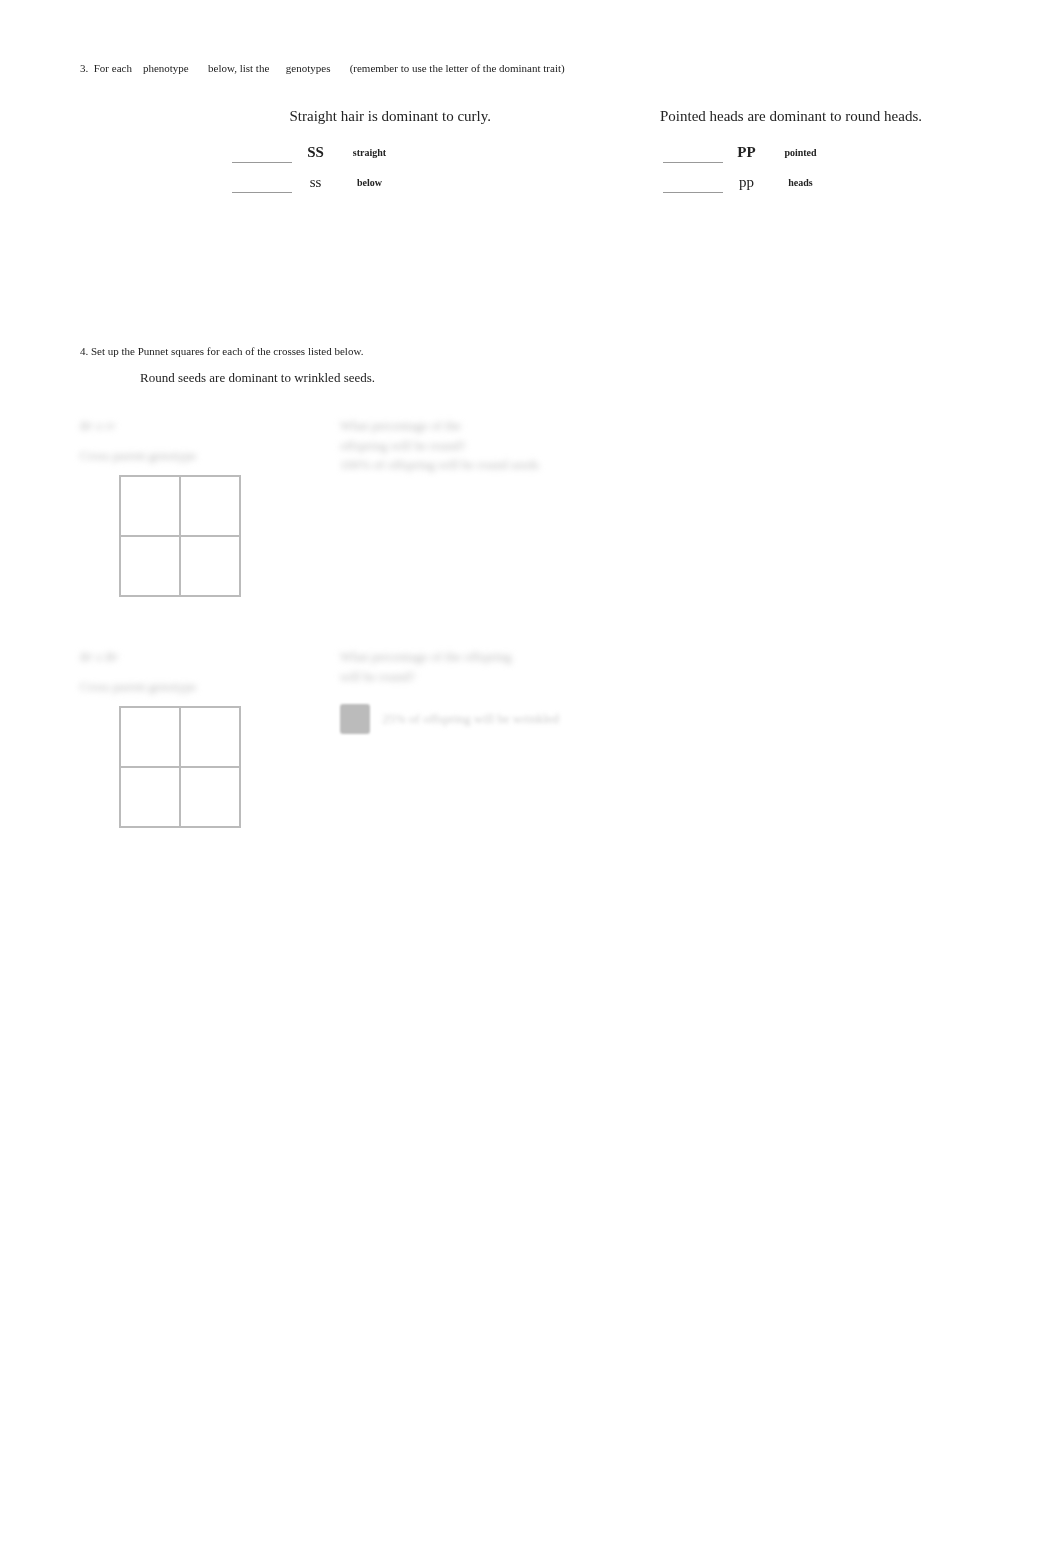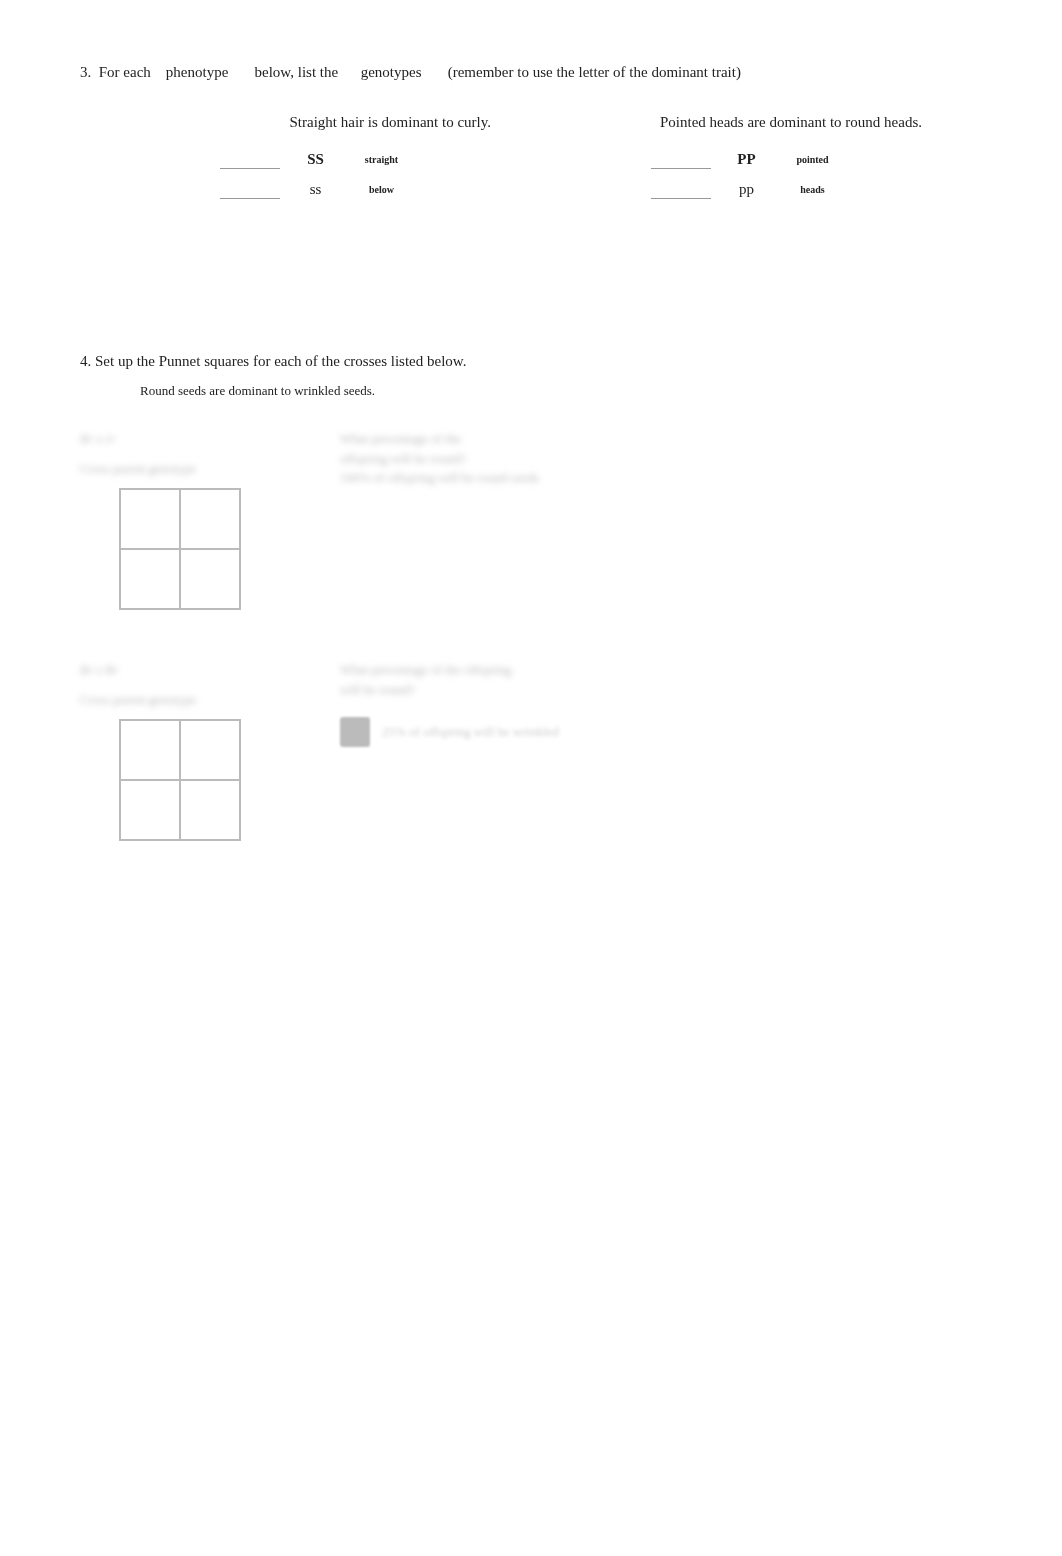--- a/index.html
+++ b/index.html
@@ -11,21 +11,21 @@
       width: 1062px;
       min-height: 1556px;
       padding: 60px 80px;
     }
 
     .section {
       margin-bottom: 40px;
     }
 
     .question-text {
-      font-size: 15px;
+      font-size: 11px;
       line-height: 1.6;
       margin-bottom: 30px;
     }
 
     .genotype-table {
       display: flex;
       gap: 80px;
       margin: 30px 60px;
       align-items: flex-start;
     }
@@ -39,21 +39,21 @@
       font-size: 15px;
       margin-bottom: 18px;
       text-align: right;
     }
 
     .genotype-row {
       display: flex;
       align-items: center;
       justify-content: center;
       margin: 10px 0;
-      gap: 16px;
+      gap: 4px;
     }
 
     .genotype-label {
       min-width: 40px;
       text-align: center;
       font-size: 15px;
       font-weight: bold;
     }
 
     .genotype-label.lowercase {

